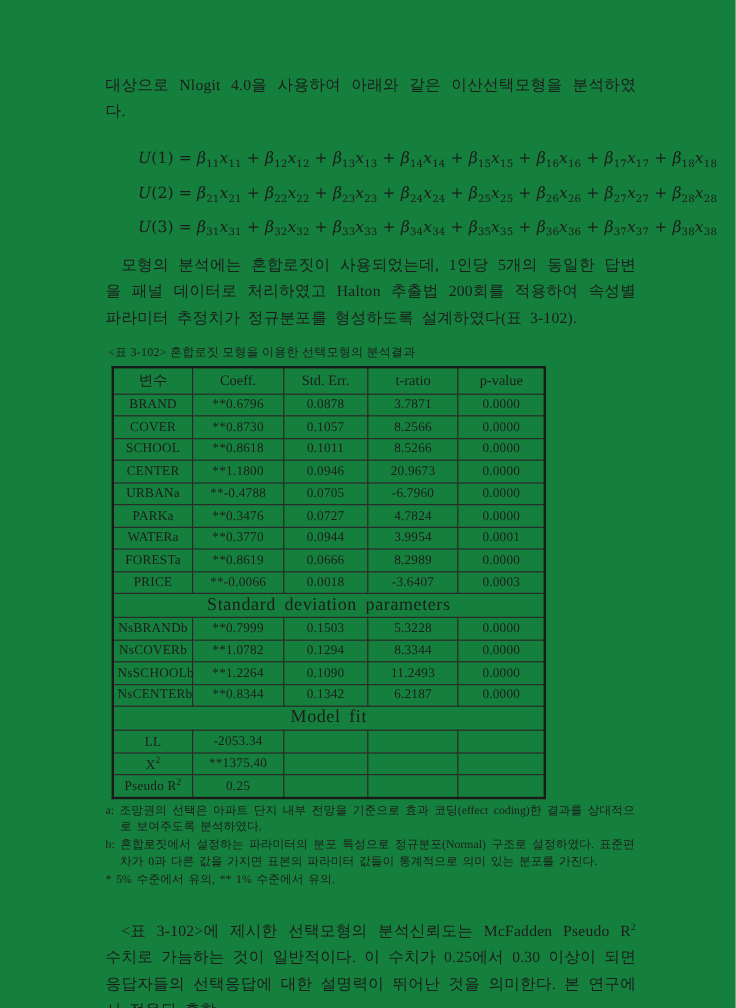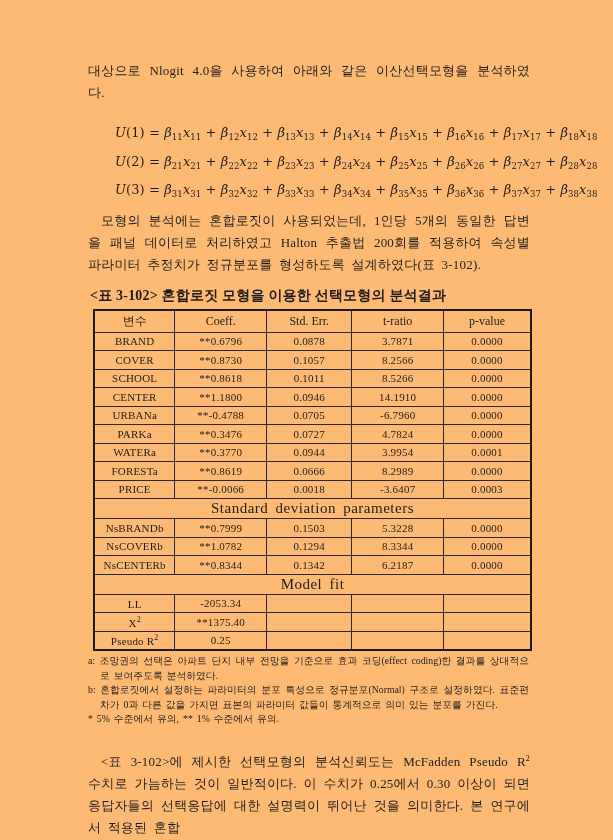--- a/index.html
+++ b/index.html
@@ -6,21 +6,21 @@
   body {
     width: 613px; height: 840px;
     background: #ffffff;
     font-family: "Liberation Serif", "DejaVu Serif", serif;
     color: #1c1c1c;
   }
   .page {
     box-sizing: border-box;
     width: 613px; height: 840px;
     padding: 60px 83px 0 88px;
-    background: #fdba74;
+    background: #15803d;
     overflow: hidden;
   }
   .body-text {
     font-size: 13px;
     line-height: 22px;
     text-align: justify;
     word-spacing: 3px;
     letter-spacing: 0.2px;
     margin: 0;
   }
@@ -28,27 +28,26 @@
   .equations {
     margin: 17px 0 0 27px;
     font-size: 13px;
     line-height: 23.5px;
     font-family: "DejaVu Serif", serif;
     letter-spacing: 0.1px;
   }
   .equations .eq-line { white-space: nowrap; }
   .equations sub { font-size: 8.5px; vertical-align: -3px; }
   .table-caption {
-    font-size: 14px;
+    font-size: 10px;
     margin: 11px 0 4px 2px;
     letter-spacing: 0.2px;
-    font-weight: bold;
   }
   table.results {
-    width: 439px;
+    width: 362px;
     margin-left: 5px;
     border-collapse: collapse;
     font-size: 11px;
     table-layout: fixed;
   }
   table.results, table.results td, table.results th {
     border: 1px solid #2a2a2a;
   }
   table.results { border: 2px solid #1a1a1a; }
   table.results th {
@@ -137,21 +136,21 @@
         <td>SCHOOL</td>
         <td>**0.8618</td>
         <td>0.1011</td>
         <td>8.5266</td>
         <td>0.0000</td>
       </tr>
       <tr>
         <td>CENTER</td>
         <td>**1.1800</td>
         <td>0.0946</td>
-        <td>14.1910</td>
+        <td>20.9673</td>
         <td>0.0000</td>
       </tr>
       <tr>
         <td>URBANa</td>
         <td>**-0.4788</td>
         <td>0.0705</td>
         <td>-6.7960</td>
         <td>0.0000</td>
       </tr>
       <tr>
@@ -193,20 +192,27 @@
         <td>0.0000</td>
       </tr>
       <tr>
         <td>NsCOVERb</td>
         <td>**1.0782</td>
         <td>0.1294</td>
         <td>8.3344</td>
         <td>0.0000</td>
       </tr>
       <tr>
+        <td>NsSCHOOLb</td>
+        <td>**1.2264</td>
+        <td>0.1090</td>
+        <td>11.2493</td>
+        <td>0.0000</td>
+      </tr>
+      <tr>
         <td>NsCENTERb</td>
         <td>**0.8344</td>
         <td>0.1342</td>
         <td>6.2187</td>
         <td>0.0000</td>
       </tr>
       <tr>
         <td class="section" colspan="5">Model fit</td>
       </tr>
       <tr>

